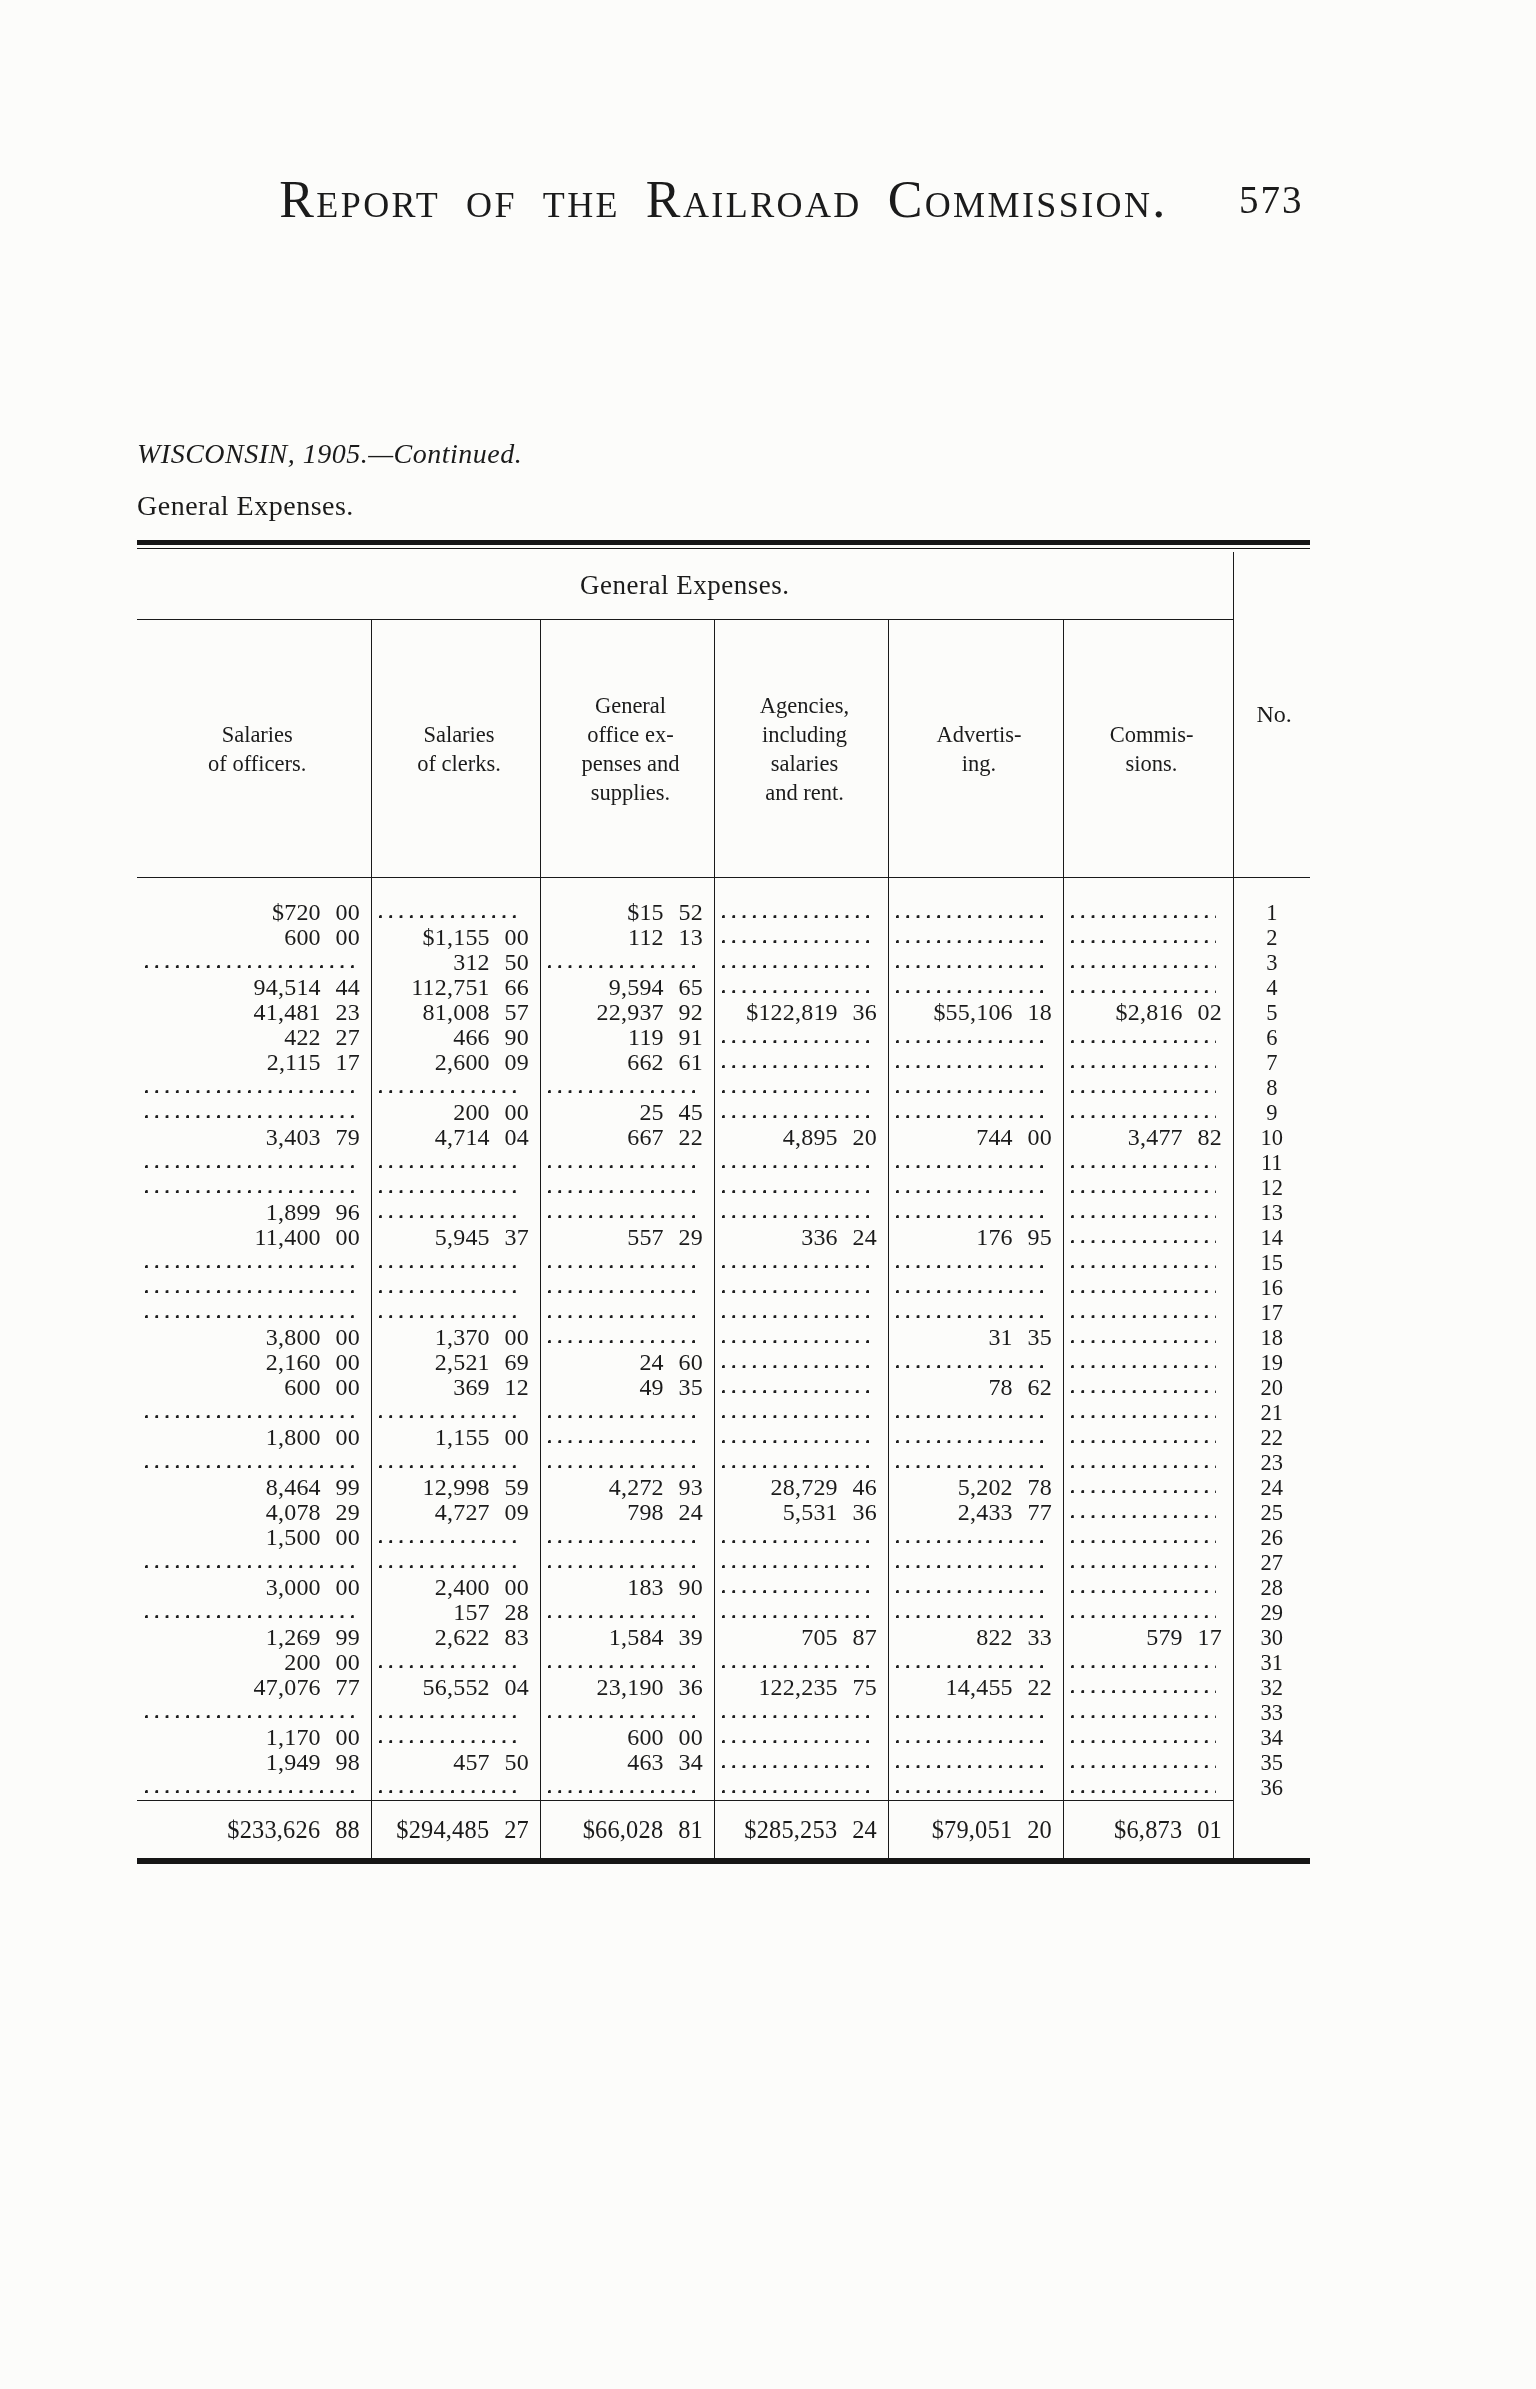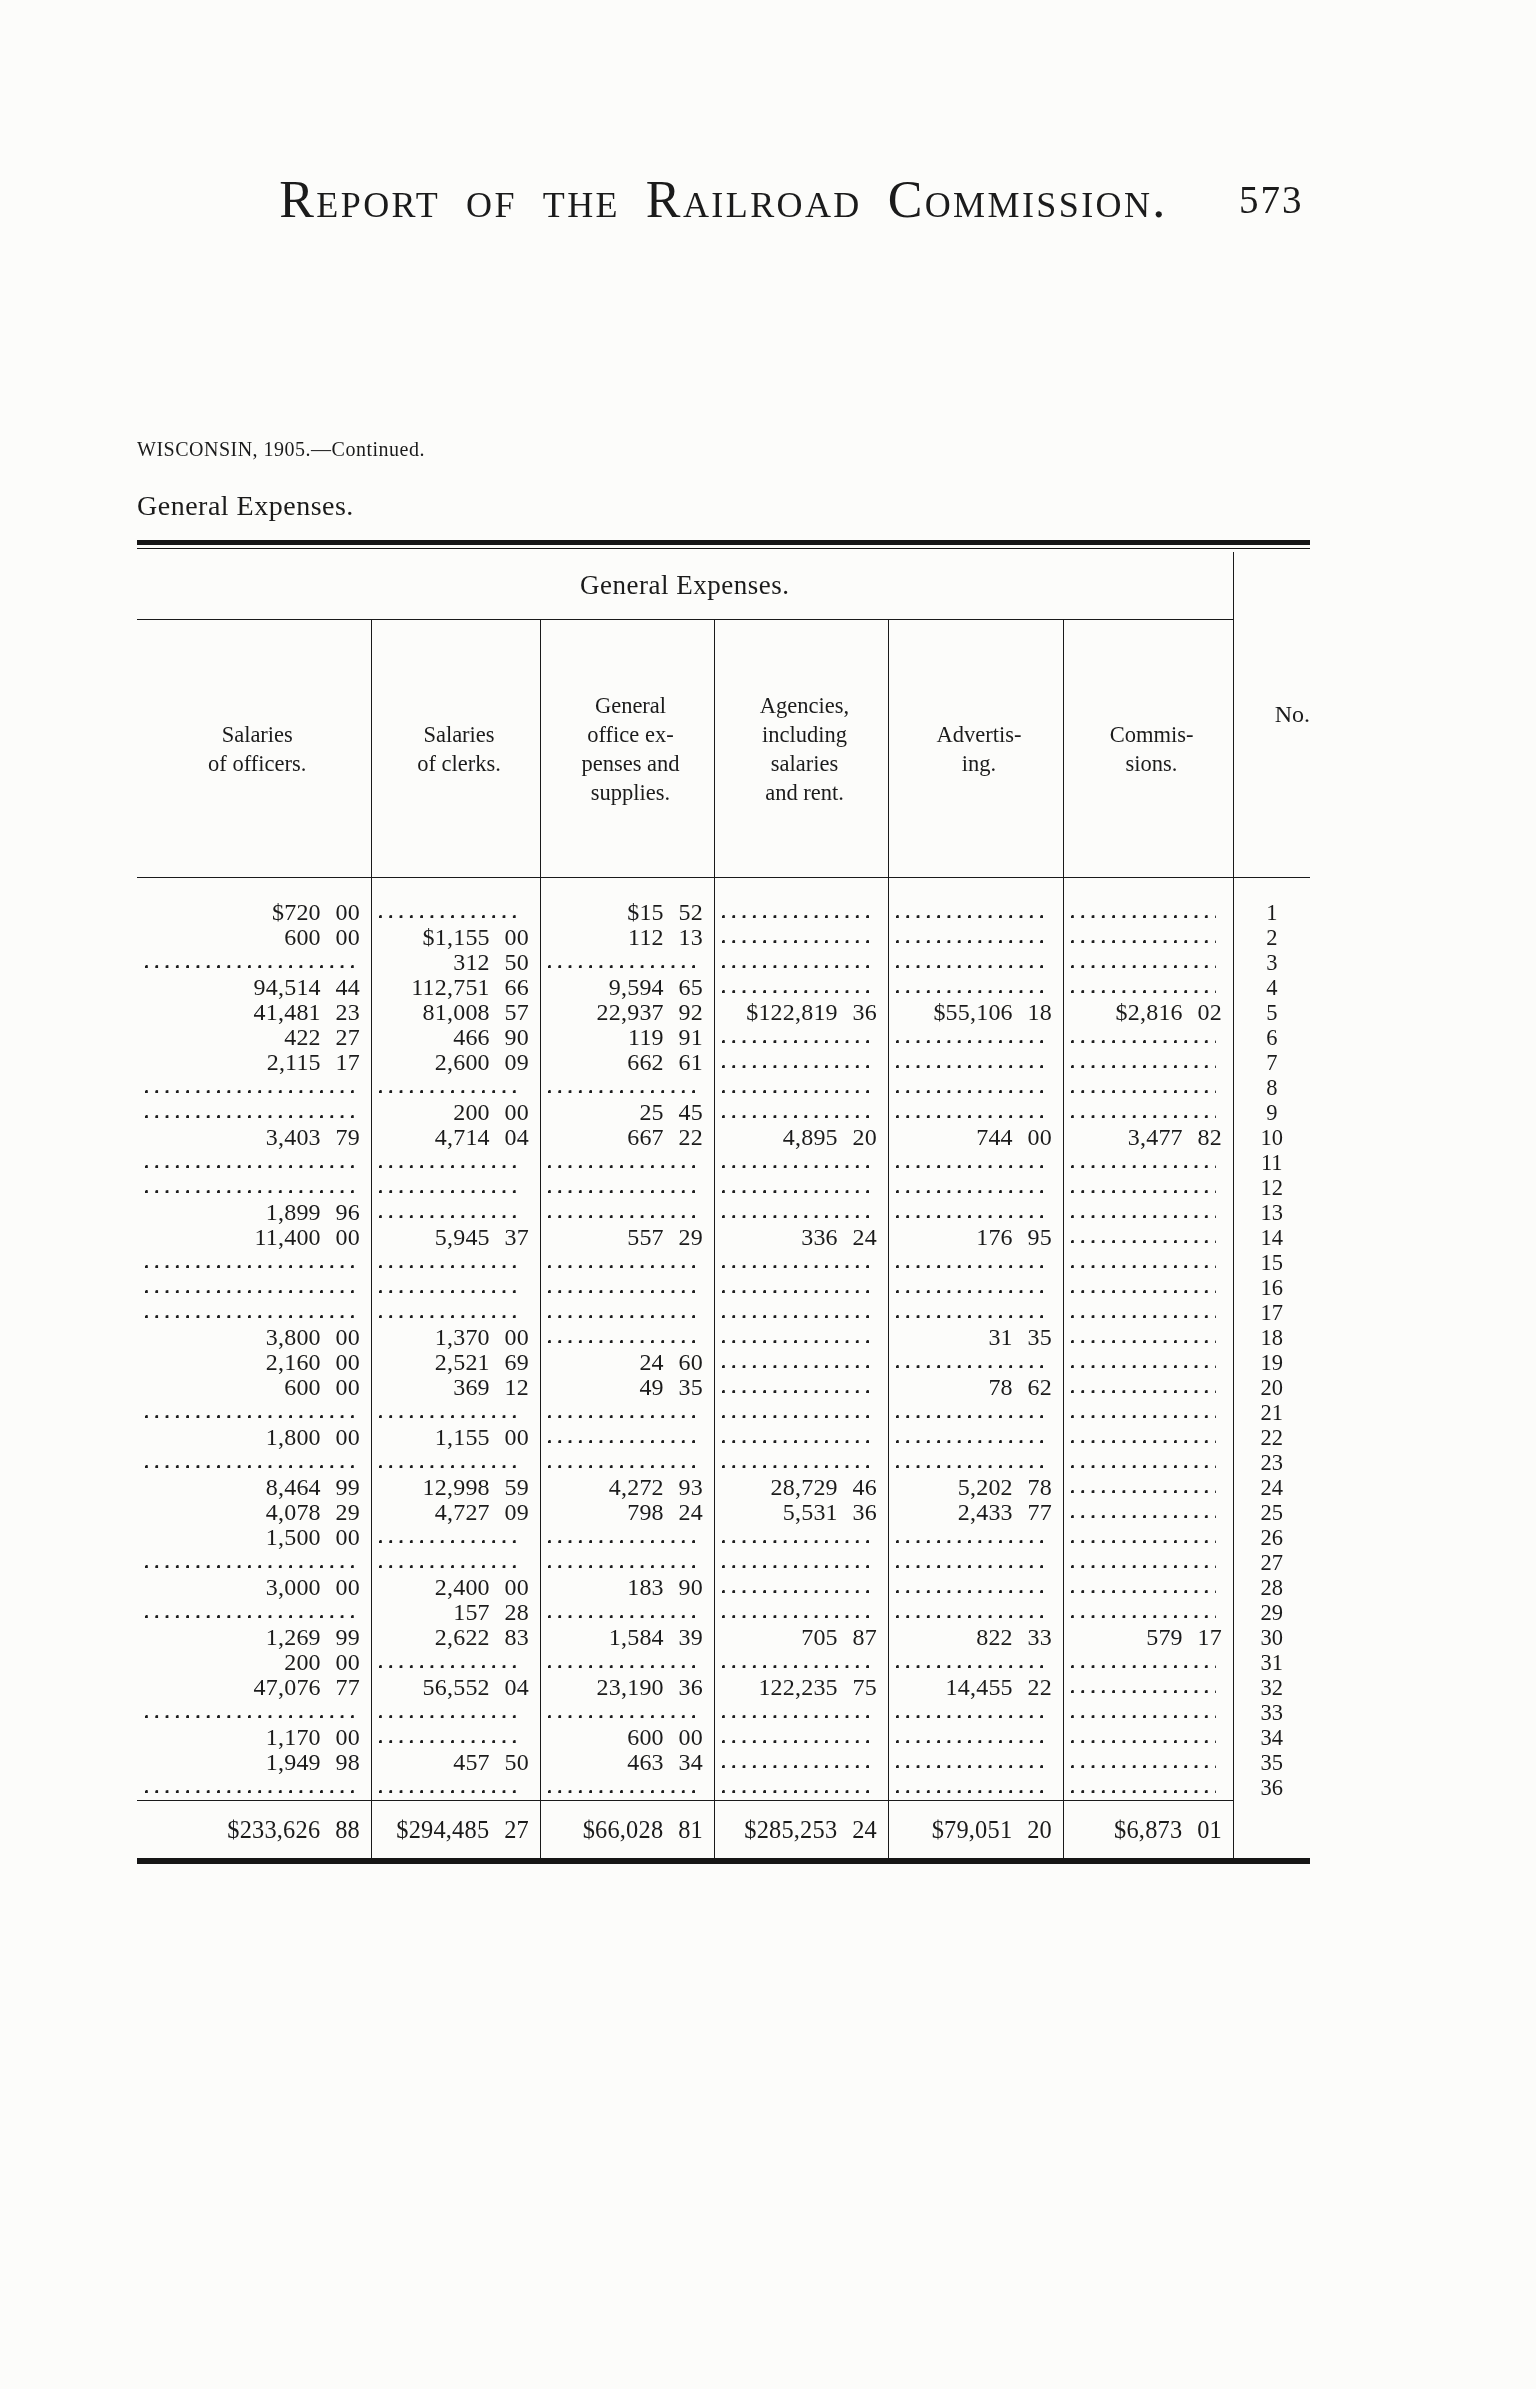--- a/index.html
+++ b/index.html
@@ -18,21 +18,21 @@
   .rh-title {
     position:absolute; left:0; right:0; top:0;
     text-align:center;
     font-variant:small-caps;
     font-size:52px; line-height:53px;
     letter-spacing:2.4px; word-spacing:10.5px;
   }
   .rh-page { position:absolute; right:6.7px; top:0; font-size:39px; line-height:53px; letter-spacing:1.9px;margin-left:38px; }
 
   
-  .region-heading  { position:absolute; left:137px; top:438px;  font-size:20px; letter-spacing:0.5px; }
+  .region-heading  { position:absolute; left:137px; top:438px;  font-size:28px; letter-spacing:0.5px;font-style:italic; }
   .section-heading { position:absolute; left:137px; top:490px; font-size:28px; letter-spacing:0.5px; }
 
   
   .tablewrap { position:absolute; left:137px; top:540px; width:1173px; }
   .double-rule { position:relative; height:11.5px; border-top:5.3px solid #161616; }
   .double-rule::after {
     content:""; position:absolute; left:0; right:0; top:3.3px;
     border-top:1.9px solid #161616;
   }
   table.expenses {
@@ -41,21 +41,21 @@
   }
   th, td { padding:0; font-weight:normal; vertical-align:middle; }
 
   .group-head {
     height:68px; text-align:center; font-size:27px; letter-spacing:0.5px;
     border-bottom:1.9px solid #1a1a1a;
   }
   .no-head {
     border-left:1.4px solid #1a1a1a;
     border-bottom:1.9px solid #1a1a1a;
-    font-size:24px; text-align:right; padding-left:4.8px; vertical-align:middle;
+    font-size:24px; text-align:center; padding-left:4.8px; vertical-align:middle;
   }
   .col-head {
     height:258px; text-align:center; vertical-align:middle;
     font-size:22.5px; line-height:29px; white-space:pre-line;
     border-bottom:1.9px solid #1a1a1a;
     padding-left:7px;
   }
   .bl { border-left:1.4px solid #1a1a1a; }
 
   tbody td { height:25px; font-size:24px; line-height:25px; }

